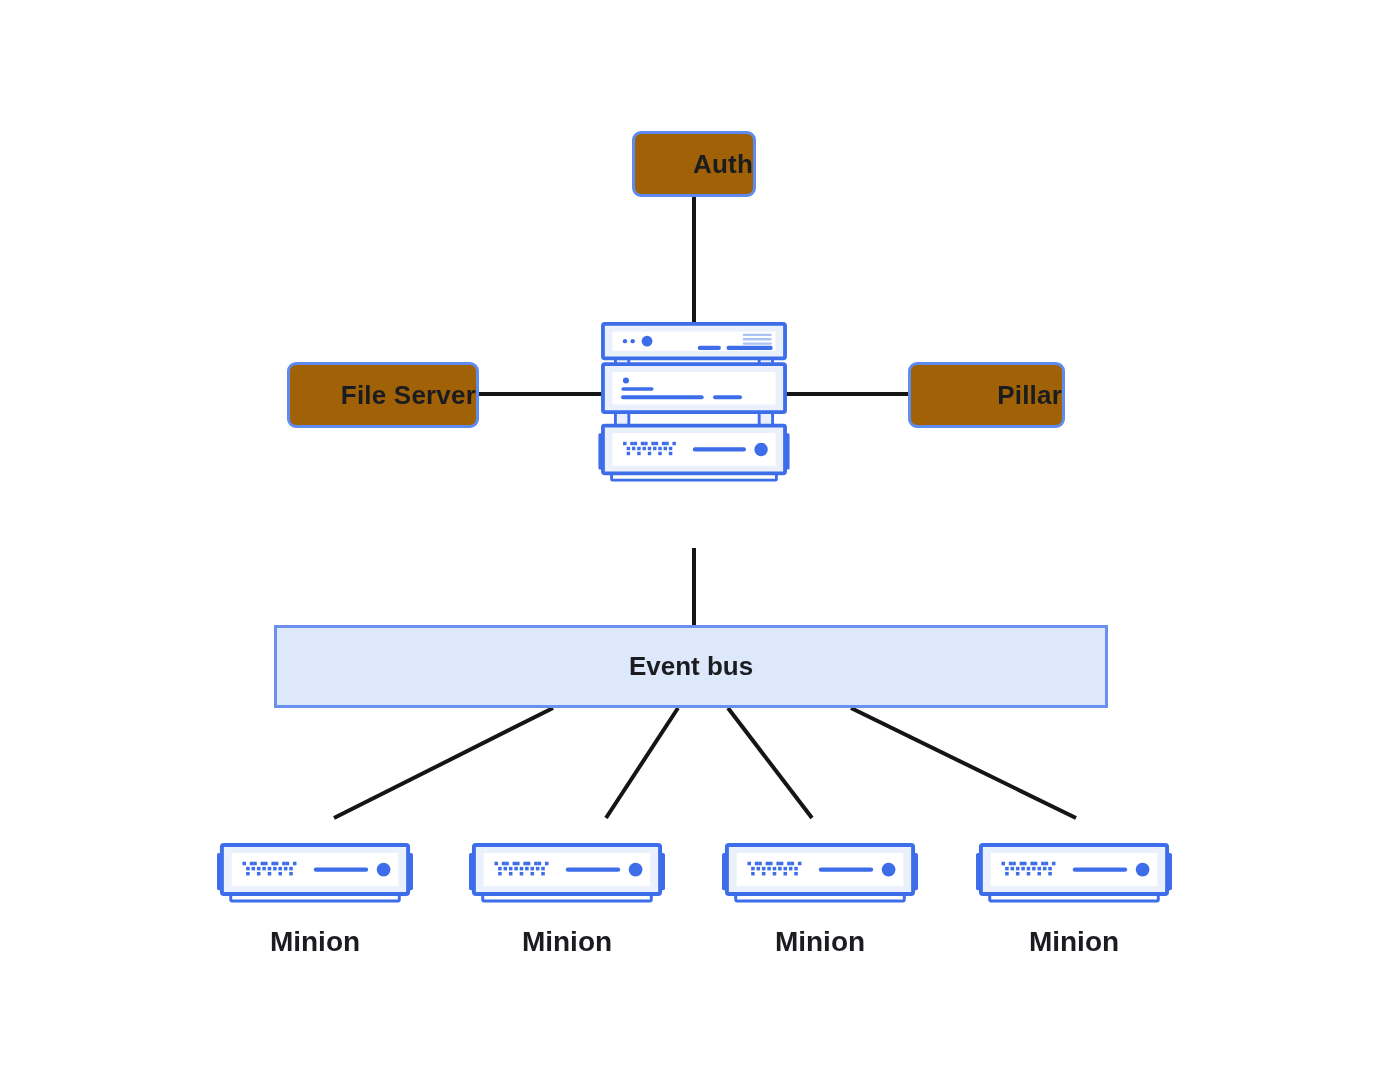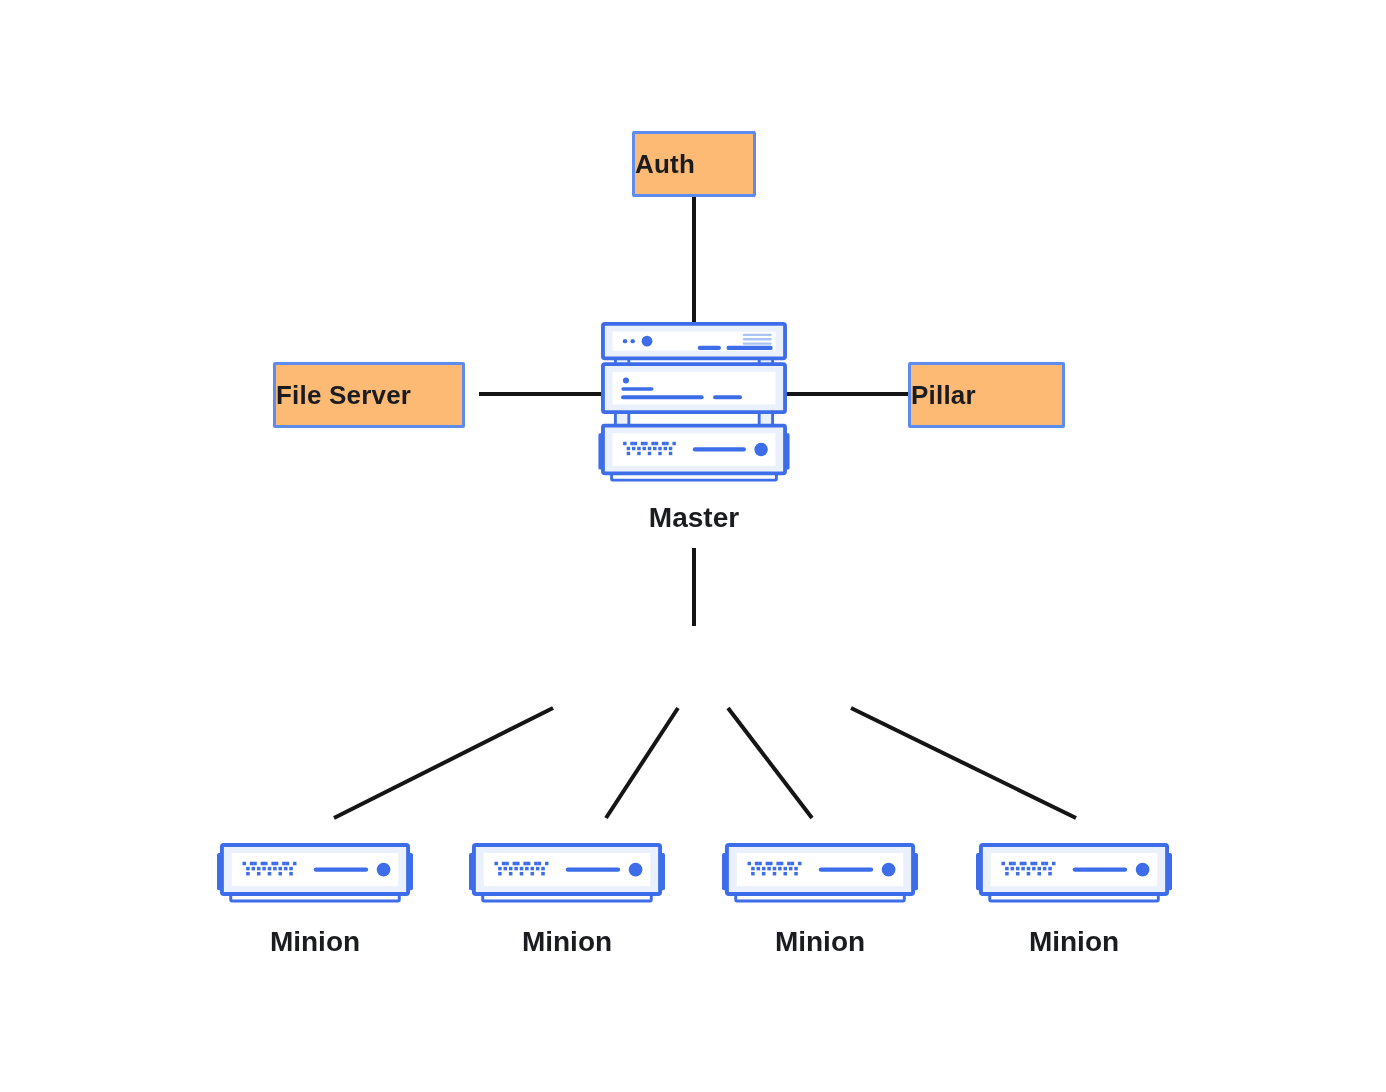--- a/index.html
+++ b/index.html
@@ -32,26 +32,26 @@
     width: 1386px; height: 1092px;
     z-index: 1;
   }
   .edge {
     stroke: var(--connector);
     stroke-width: 4;
   }
   .node-box {
     position: absolute;
     z-index: 2;
-    background: #fdba74;
+    background: #a16207;
     border: 3px solid var(--box-border);
-    border-radius: 2px;
+    border-radius: 9px;
     display: flex;
     align-items: center;
-    justify-content: flex-start;
+    justify-content: flex-end;
     font-size: 26px;
     font-weight: 700;
     letter-spacing: 0.2px;
   }
   .bus {
     position: absolute;
     z-index: 2;
     left: 274px; top: 625px;
     width: 834px; height: 83px;
     background: var(--bus-fill);
@@ -160,35 +160,37 @@
     <line class="edge" x1="553" y1="708" x2="334" y2="818"></line>
     <line class="edge" x1="678" y1="708" x2="606" y2="818"></line>
     <line class="edge" x1="728" y1="708" x2="812" y2="818"></line>
     <line class="edge" x1="851" y1="708" x2="1076" y2="818"></line>
   </svg>
 
   <div class="node-box" style="left:632px; top:131px; width:124px; height:66px;">
     <span>Auth</span>
   </div>
 
-  <div class="node-box" style="left:273px; top:362px; width:192px; height:66px;">
+  <div class="node-box" style="left:287px; top:362px; width:192px; height:66px;">
     <span>File Server</span>
   </div>
 
   <div class="node-box" style="left:908px; top:362px; width:157px; height:66px;">
     <span>Pillar</span>
   </div>
 
   <div class="icon-wrap" style="left:598px; top:322px;">
     <svg width="192" height="161" viewBox="0 0 200 168">
         <use href="#server-stack"></use>
       </svg>
   </div>
-  <div class="node-label" style="left:598px; top:502px; width:192px;">Master</div>
-
+
+  <div class="bus">
+    <span>Event bus</span>
+  </div>
 
   <div class="icon-wrap" style="left:217px; top:843px;">
     <svg width="196" height="61" viewBox="0 0 200 62">
         <use href="#rack"></use>
       </svg>
   </div>
   <div class="node-label" style="left:217px; top:926px; width:196px;">Minion</div>
 
   <div class="icon-wrap" style="left:469px; top:843px;">
     <svg width="196" height="61" viewBox="0 0 200 62">

